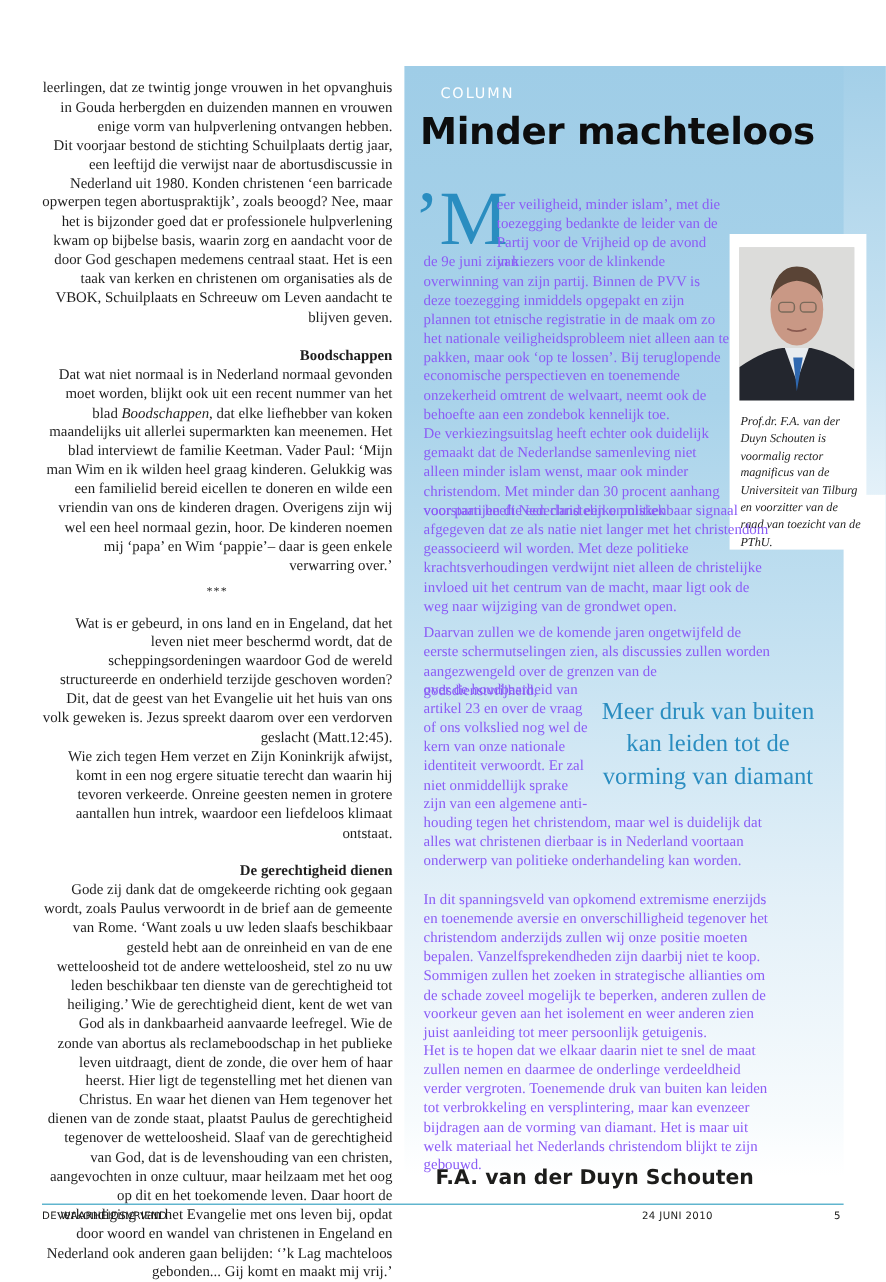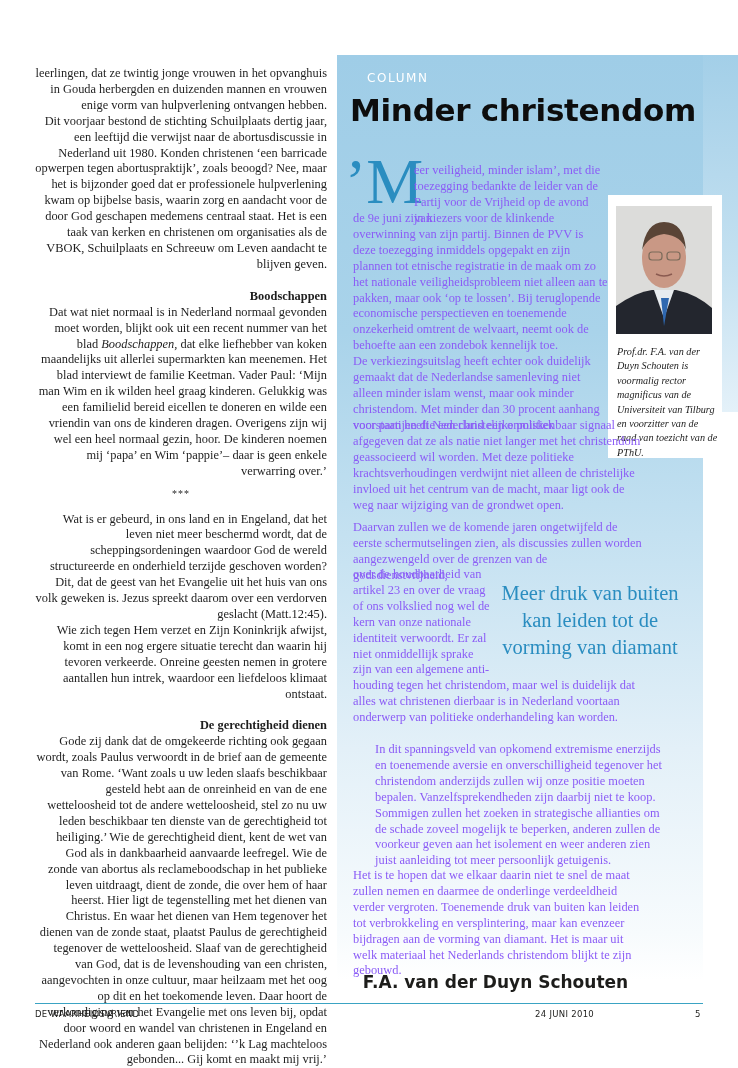--- a/index.html
+++ b/index.html
@@ -73,21 +73,21 @@
     position: absolute; left: 345px; top: 150px;
     font-family: "Liberation Serif", serif; font-size: 64px; line-height: 64px;
     color: #2a8dc0;
   }
   .lead-lines { left: 414px; top: 163px; width: 190px; }
   .main-a { left: 353px; top: 211px; width: 255px; }
   .main-b { left: 353px; top: 418px; width: 290px; }
   .main-c { left: 353px; top: 520px; width: 290px; }
   .narrow { left: 353px; top: 567px; width: 140px; }
   .main-d { left: 353px; top: 678px; width: 290px; }
-  .main-e { left: 353px; top: 742px; width: 290px; margin-left: 22px; }
+  .main-e { left: 353px; top: 742px; width: 290px; }
   .main-f { left: 353px; top: 868px; width: 290px; }
   .sig2 {
     position: absolute; left: 353px; top: 972px; width: 285px;
     font-family: "DejaVu Sans", "Liberation Sans", sans-serif;
     font-weight: bold; font-size: 17px; text-align: center;
   }
 
   .pullquote {
     position: absolute; left: 492px; top: 580px; width: 196px;
     font-family: "Liberation Serif", serif; font-size: 20.5px; line-height: 27px;
@@ -124,21 +124,21 @@
     <p class="sub">De gerechtigheid dienen</p>
     <p>Gode zij dank dat de omgekeerde richting ook gegaan wordt, zoals Paulus verwoordt in de brief aan de gemeente van Rome. ‘Want zoals u uw leden slaafs beschikbaar gesteld hebt aan de onreinheid en van de ene wetteloosheid tot de andere wetteloosheid, stel zo nu uw leden beschikbaar ten dienste van de gerechtigheid tot heiliging.’ Wie de gerechtigheid dient, kent de wet van God als in dankbaarheid aanvaarde leefregel. Wie de zonde van abortus als reclameboodschap in het publieke leven uitdraagt, dient de zonde, die over hem of haar heerst. Hier ligt de tegenstelling met het dienen van Christus. En waar het dienen van Hem tegenover het dienen van de zonde staat, plaatst Paulus de gerechtigheid tegenover de wetteloosheid. Slaaf van de gerechtigheid van God, dat is de levenshouding van een christen, aangevochten in onze cultuur, maar heilzaam met het oog op dit en het toekomende leven. Daar hoort de verkondiging van het Evangelie met ons leven bij, opdat door woord en wandel van christenen in Engeland en Nederland ook anderen gaan belijden: ‘’k Lag machteloos gebonden... Gij komt en maakt mij vrij.’</p>
 
   </div>
 
   <div class="panel"></div>
   <div class="panel-top-fade"></div>
   <div class="panel-lower-mask"></div>
 
   <div class="kicker">COLUMN</div>
-  <div class="title">Minder christendom</div>
+  <div class="title">Minder machteloos</div>
 
   <div class="photo-box">
     <div class="photo">
       <svg width="96" height="128" viewBox="0 0 96 128">
         <rect width="96" height="128" fill="#dcdcda"></rect>
         <path d="M0 128 L0 100 Q20 86 36 84 L60 84 Q80 88 96 102 L96 128 Z" fill="#23262e"></path>
         <path d="M38 84 L48 112 L58 84 Z" fill="#e8ecf0"></path>
         <path d="M45 92 L48 120 L53 92 Z" fill="#2f68b0"></path>
         <ellipse cx="48" cy="52" rx="22" ry="30" fill="#c99885"></ellipse>
         <path d="M26 44 Q30 16 48 16 Q68 16 70 44 Q66 30 48 28 Q32 30 26 44 Z" fill="#5a4436"></path>

